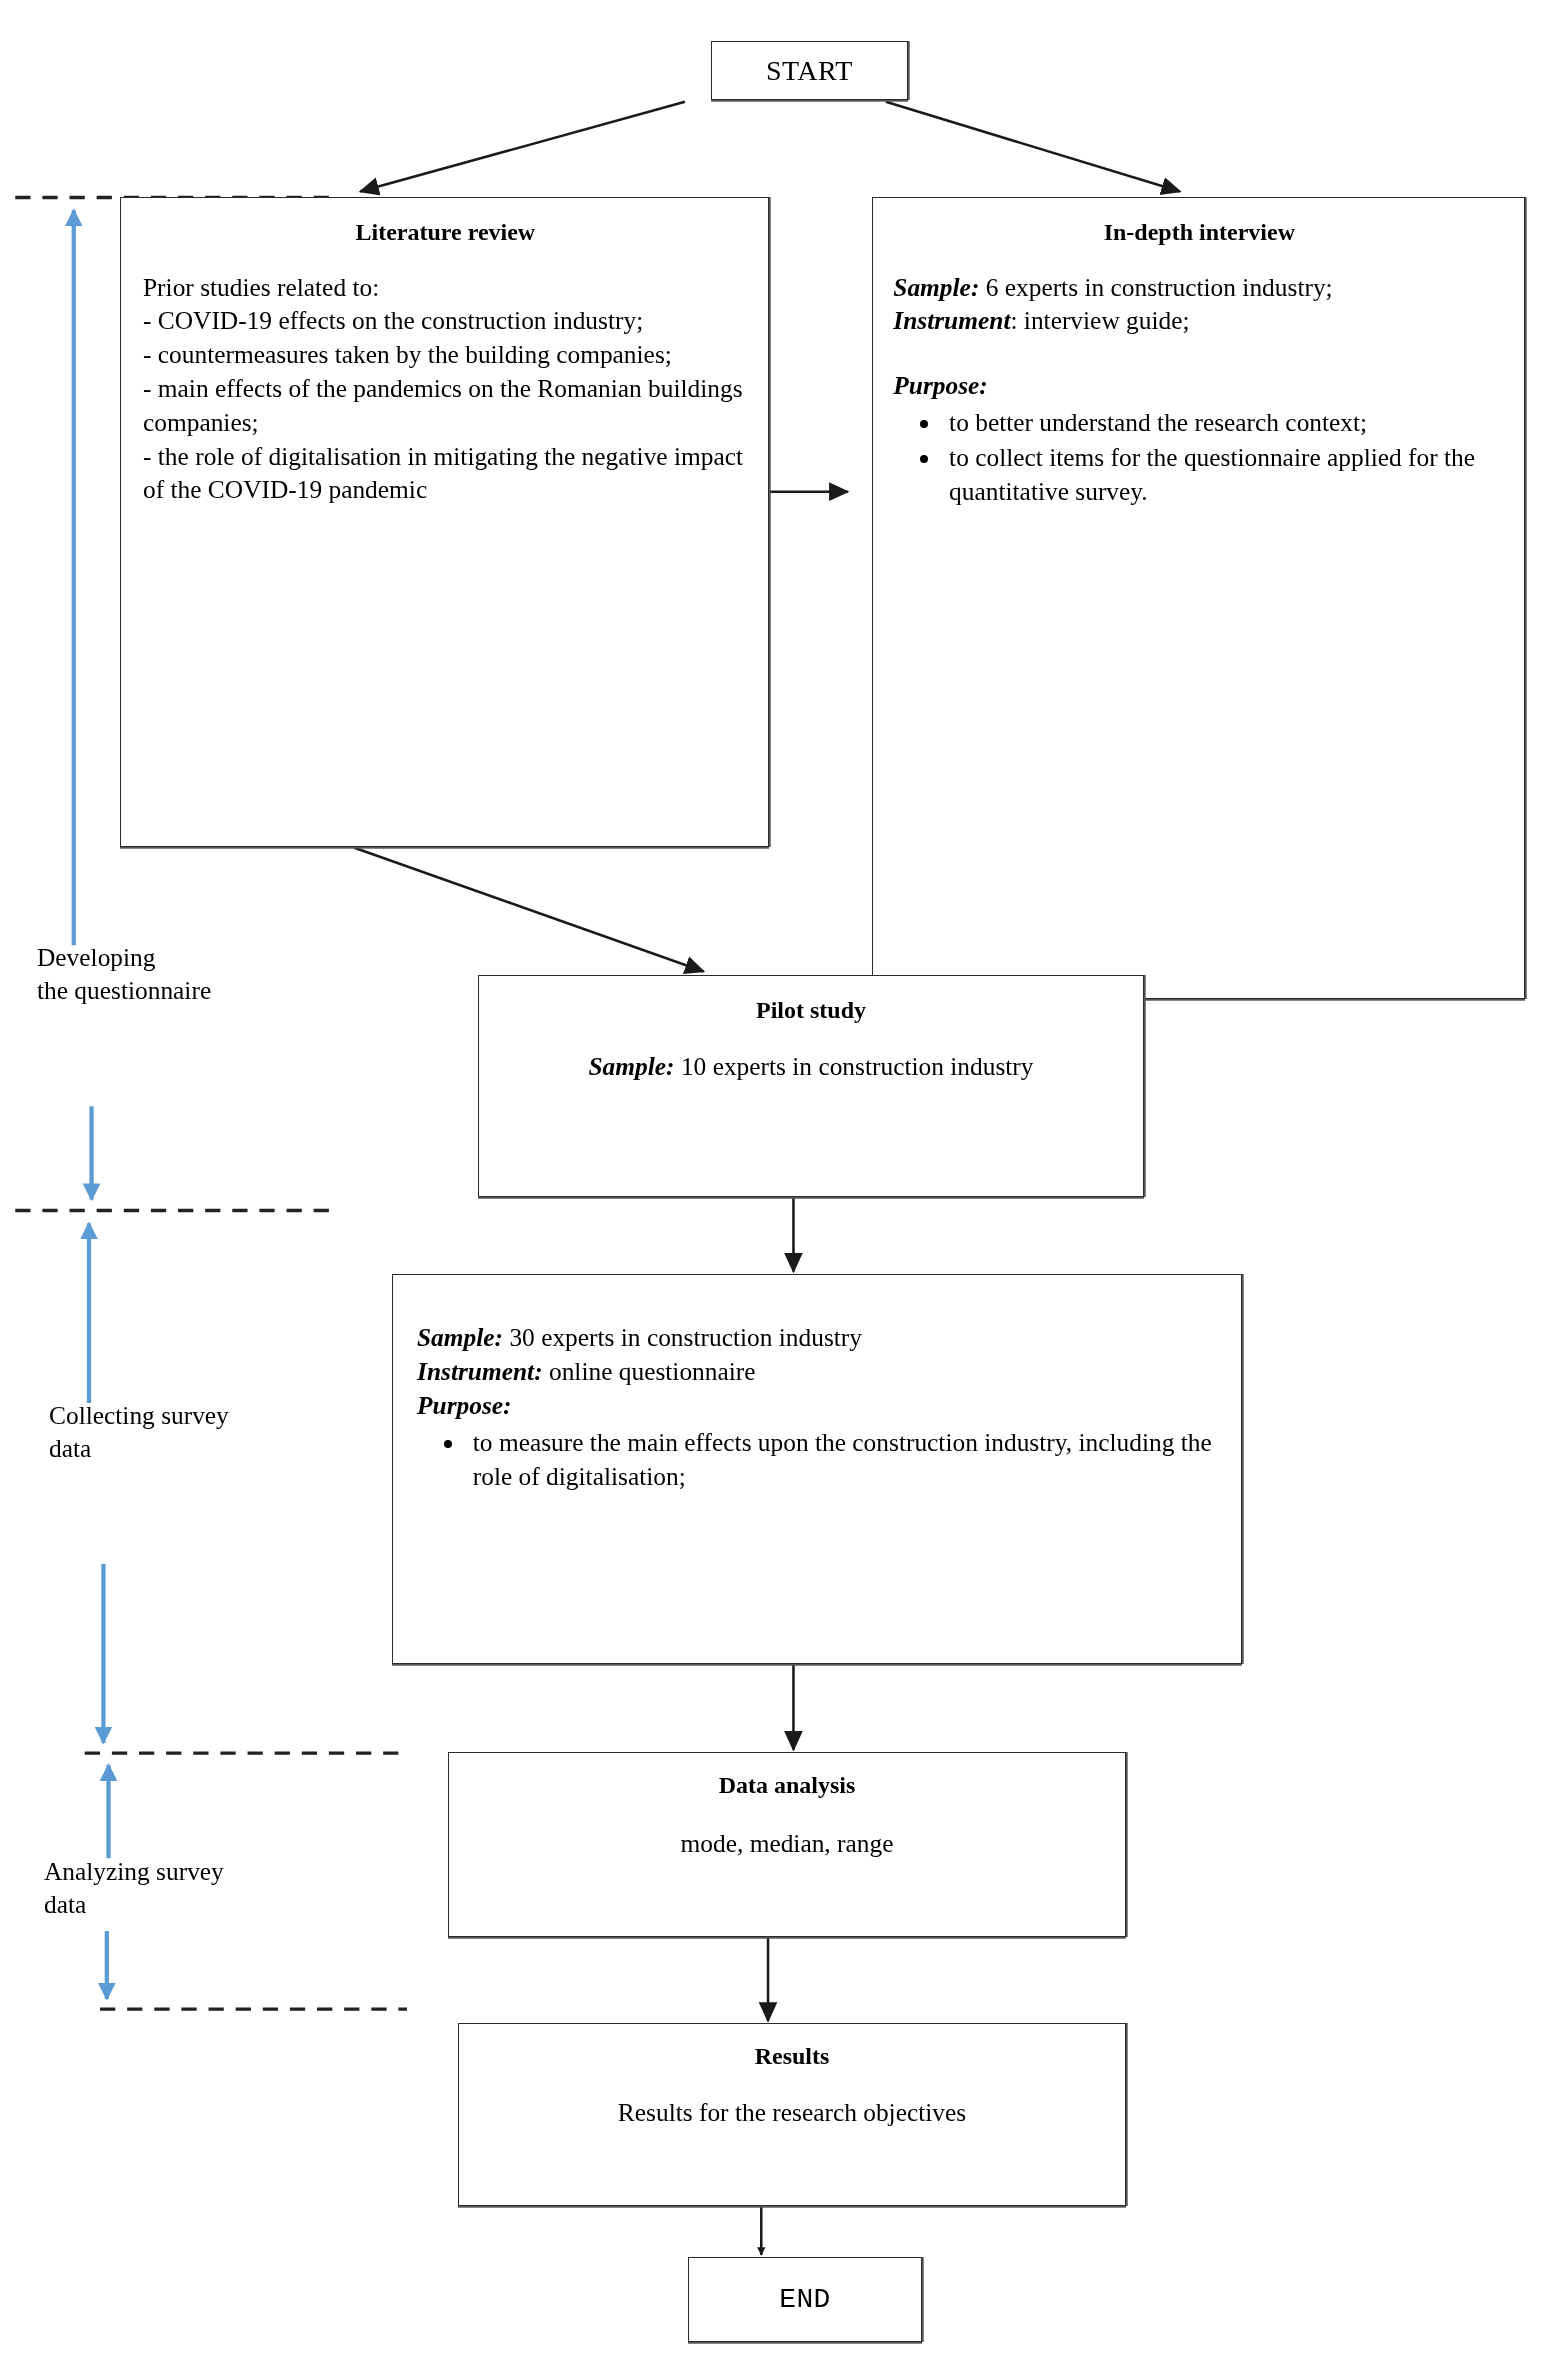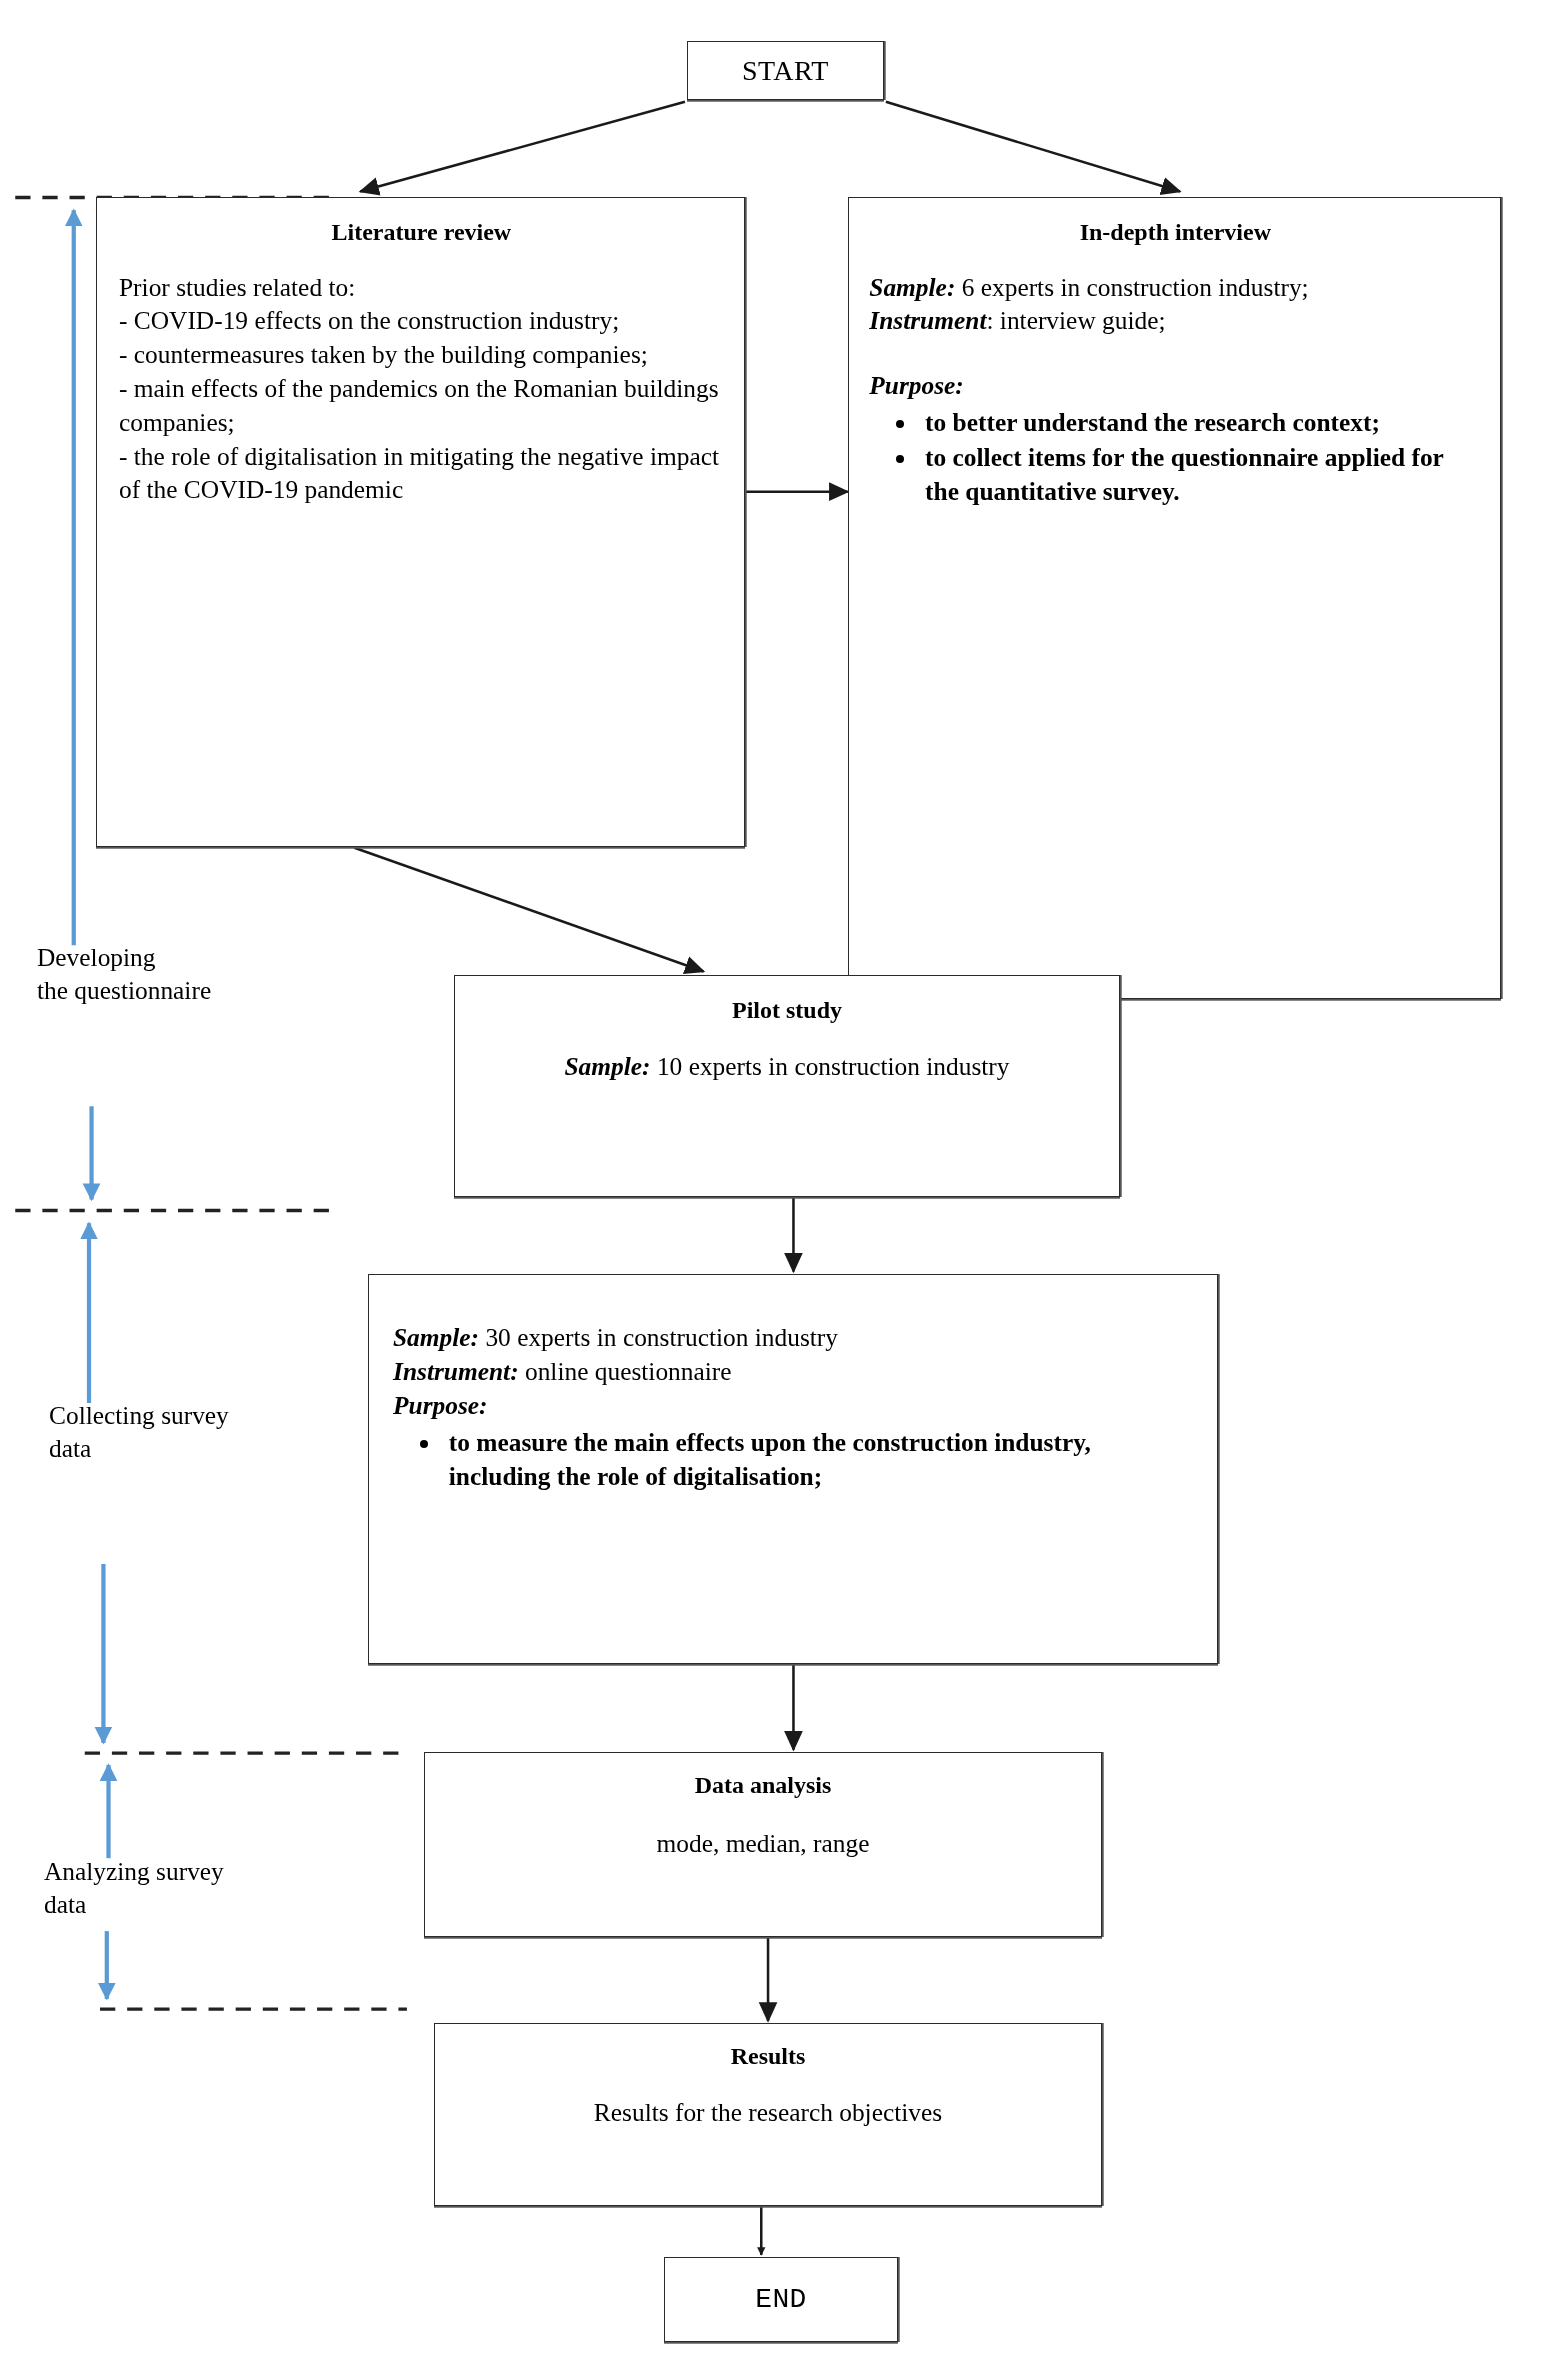--- a/index.html
+++ b/index.html
@@ -21,20 +21,21 @@
   
   .node {
     position: absolute;
     box-sizing: border-box;
     border: 1.7px solid #2b2b2b;
     background: #ffffff;
     z-index: 5;
   }
   .node.shadow {
     box-shadow: 0 1.7px 0 0 #555, 1.7px 0 0 0 #555;
+    margin-left: 24px;
   }
   .node .title {
     font-weight: bold;
     text-align: center;
     font-size: 24px;
     line-height: 1.25;
   }
   .node .body {
     font-size: 25.4px;
     line-height: 1.33;
@@ -49,21 +50,20 @@
     display: flex;
     align-items: center;
     justify-content: center;
     font-size: 28px;
     letter-spacing: 0.4px;
   }
   ul.bullets {
     margin: 3.4px 0 0 0;
     padding-left: 49px;
     list-style: disc;
-    font-weight: bold;
   }
   ul.bullets li {
     margin-bottom: 1.7px;
     padding-left: 6.8px;
     font-size: 25.4px;
     line-height: 1.33;
   }
   
   #wires {
     position: absolute;

